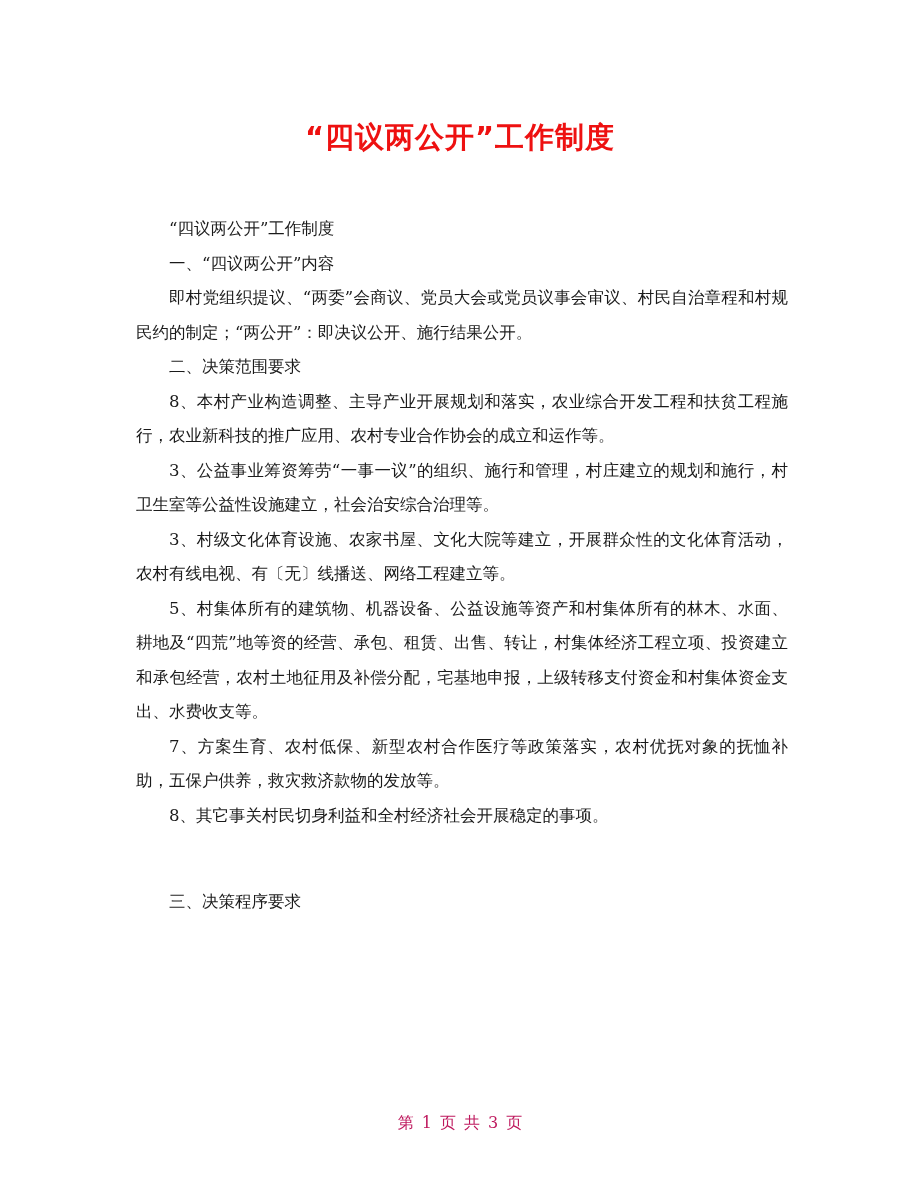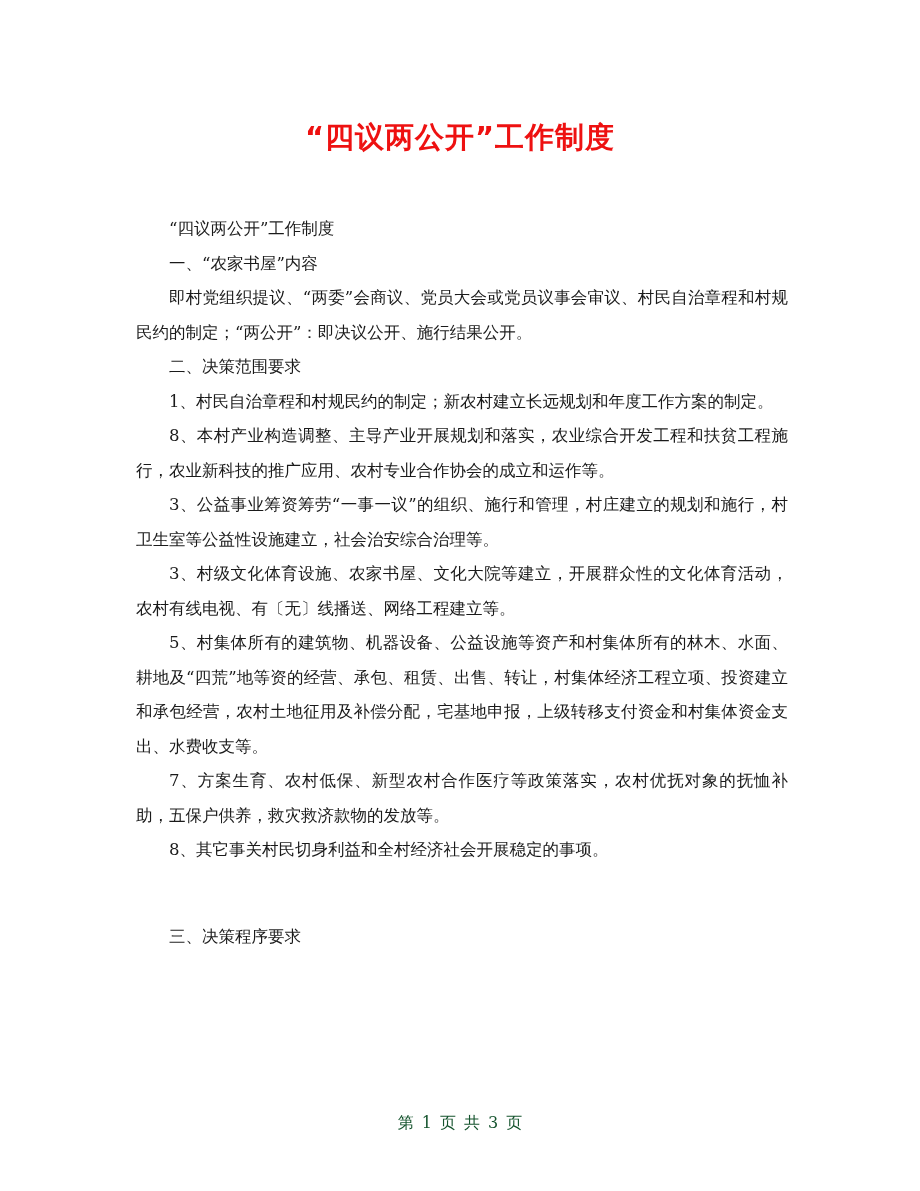--- a/index.html
+++ b/index.html
@@ -51,37 +51,36 @@
     .body-text p.gap-before {
       margin-top: 52px;
     }
     .page-footer {
       position: absolute;
       top: 1113px;
       left: 0;
       width: 920px;
       text-align: center;
       font-size: 16px;
-      color: #14532d;
+      color: #be185d;
       word-spacing: 4px;
     }
     .page-footer span { margin: 0 4px; }
   </style>
 </head>
 <body>
 
 <div class="page">
   <h1 class="doc-title">“四议两公开”工作制度</h1>
 
   <div class="body-text">
     <p>“四议两公开”工作制度</p>
-    <p>一、“农家书屋”内容</p>
+    <p>一、“四议两公开”内容</p>
     <p>即村党组织提议、“两委”会商议、党员大会或党员议事会审议、村民自治章程和村规民约的制定；“两公开”：即决议公开、施行结果公开。</p>
     <p>二、决策范围要求</p>
-    <p>1、村民自治章程和村规民约的制定；新农村建立长远规划和年度工作方案的制定。</p>
     <p>8、本村产业构造调整、主导产业开展规划和落实，农业综合开发工程和扶贫工程施行，农业新科技的推广应用、农村专业合作协会的成立和运作等。</p>
     <p>3、公益事业筹资筹劳“一事一议”的组织、施行和管理，村庄建立的规划和施行，村卫生室等公益性设施建立，社会治安综合治理等。</p>
     <p>3、村级文化体育设施、农家书屋、文化大院等建立，开展群众性的文化体育活动，农村有线电视、有〔无〕线播送、网络工程建立等。</p>
     <p>5、村集体所有的建筑物、机器设备、公益设施等资产和村集体所有的林木、水面、耕地及“四荒”地等资的经营、承包、租赁、出售、转让，村集体经济工程立项、投资建立和承包经营，农村土地征用及补偿分配，宅基地申报，上级转移支付资金和村集体资金支出、水费收支等。</p>
     <p>7、方案生育、农村低保、新型农村合作医疗等政策落实，农村优抚对象的抚恤补助，五保户供养，救灾救济款物的发放等。</p>
     <p>8、其它事关村民切身利益和全村经济社会开展稳定的事项。</p>
     <p class="gap-before">三、决策程序要求</p>
   </div>
 
   <div class="page-footer">

